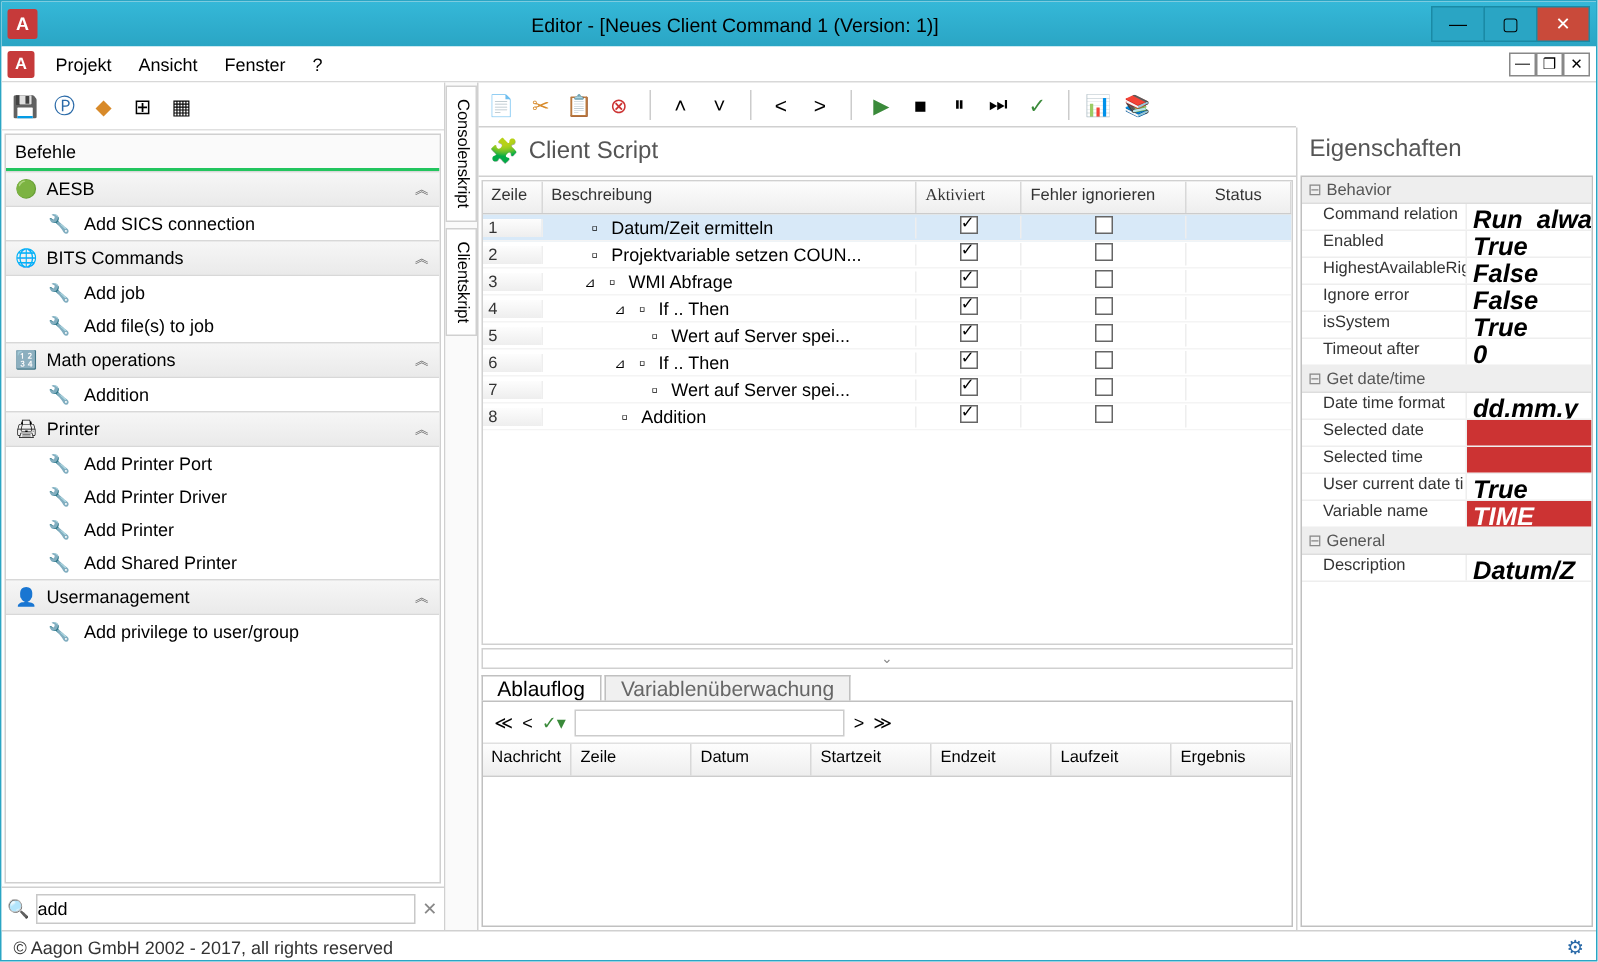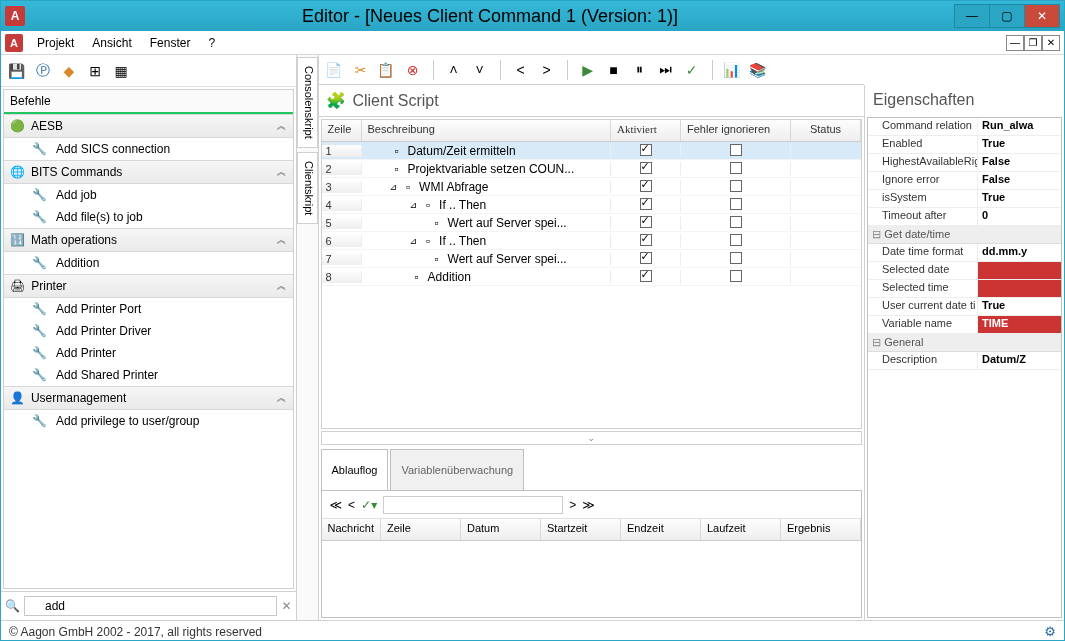--- a/index.html
+++ b/index.html
@@ -1,40 +1,40 @@
 <!DOCTYPE html>
 <html><head>
 <meta charset="utf-8">
 <style>
 * { box-sizing: border-box; margin: 0; padding: 0; font-family: "Segoe UI", Tahoma, sans-serif; font-size: 12px; }
 body { background: #fff; width: 1065px; height: 641px; overflow: hidden; border: 1px solid #2aa5c4; }
 .titlebar { height: 30px; background: linear-gradient(#35b8d8,#2aa5c4); display: flex; align-items: center; padding: 0 4px; color: #000; }
 .titlebar .app-icon { width: 20px; height: 20px; background: #c63a3a; color:#fff; display:flex;align-items:center;justify-content:center;font-weight:bold;border-radius:2px; }
-.titlebar .title { flex: 1; text-align: center; font-size: 18px; }
+.titlebar .title { flex: 1; text-align: center; font-size: 13px; }
 .titlebar .win-btns { display:flex; }
 .titlebar .win-btn { width: 36px; height: 24px; display:flex;align-items:center;justify-content:center;border:1px solid #1a8aa5; margin-left:-1px; background:#2aa5c4; }
 .titlebar .win-btn.close { background:#c94a3a; color:#fff; }
 .menubar { height: 24px; background:#fff; border-bottom:1px solid #d8d8d8; display:flex; align-items:center; padding:0 4px; gap:2px; }
 .menubar .app-icon-sm { width:18px;height:18px;background:#c63a3a;color:#fff;display:flex;align-items:center;justify-content:center;font-weight:bold;font-size:11px;border-radius:2px;margin-right:4px; }
 .menubar .menu-item { padding:2px 8px; cursor:default; }
 .mdi-btns { margin-left:auto; display:flex; gap:0; }
 .mdi-btn { width:18px; height:16px; border:1px solid #888; display:flex;align-items:center;justify-content:center;font-size:10px; }
 .main { display:flex; height: calc(641px - 30px - 24px - 22px); }
 .left-panel { width: 312px; border-right:1px solid #d0d0d0; display:flex; flex-direction:column; background:#fff; }
 .toolbar { height: 32px; display:flex; align-items:center; gap:6px; padding:4px 6px; border-bottom:1px solid #e0e0e0; }
 .tb-icon { width:20px;height:20px;display:flex;align-items:center;justify-content:center;font-size:14px; }
 .left-body { flex:1; border:1px solid #d0d0d0; margin:2px; display:flex; flex-direction:column; overflow:hidden;}
 .befehle-title { padding:4px 6px; border-bottom:2px solid #22c55e; background:#fafafa; }
 .category { background:linear-gradient(#f6f6f6,#eaeaea); border-top:1px solid #d8d8d8; border-bottom:1px solid #d8d8d8; padding:4px 6px; display:flex; align-items:center; gap:6px; }
 .category .chev { margin-left:auto; font-size:10px; color:#666; }
 .cmd-item { padding:4px 6px 4px 28px; display:flex; align-items:center; gap:8px; }
 .cmd-item .cicon { width:16px; text-align:center; }
 .scrollarea { flex:1; overflow-y:auto; }
 .searchbox { border-top:1px solid #d0d0d0; padding:4px; display:flex; align-items:center; gap:4px; }
-.searchbox input { flex:1; border:1px solid #c8c8c8; padding:2px 20px; }
+.searchbox input { flex:1; border:1px solid #c8c8c8; padding:2px 0; }
 .right-zone { flex:1; display:flex; position:relative; }
 .vtabs { width:22px; display:flex; flex-direction:column; border-right:1px solid #d0d0d0; background:#fafafa; }
 .vtab { writing-mode: vertical-rl; text-orientation: mixed; padding:8px 2px; border:1px solid #d0d0d0; margin:2px 0; background:#fff; font-size:11px; text-align:center; }
 .center-col { flex:1; display:flex; flex-direction:column; min-width:0;}
 .center-toolbar { height:30px; border-bottom:1px solid #d0d0d0; display:flex; align-items:center; gap:6px; padding:2px 6px; }
 .tbar-sep { width:1px; height:20px; background:#ccc; margin:0 4px; }
 .cs-header { padding:6px 8px; display:flex; align-items:center; gap:6px; border-bottom:1px solid #d0d0d0; }
 .cs-header .puzzle { color:#6a9a3a; font-size:16px; }
 .cs-header .txt { font-size:16px; color:#555; }
 .script-grid { border:1px solid #d0d0d0; margin:2px; flex: 0 0 auto; height: 310px; display:flex; flex-direction:column; overflow:hidden;}
@@ -49,36 +49,36 @@
 .gc.besch{flex:1;display:flex;align-items:center;gap:4px;} 
 .gc.akt{width:70px;text-align:center;} 
 .gc.fehl{width:110px;text-align:center;} 
 .gc.stat{width:70px;}
 .chk { display:inline-block; width:12px;height:12px;border:1px solid #666;background:#fff;position:relative; }
 .chk.on::after { content:"✓"; position:absolute; top:-3px; left:0; font-size:11px; color:#000; }
 .tree-indent { display:inline-block; }
 .tree-icon { display:inline-block; width:14px; text-align:center; }
 .dropdown-area { text-align:center; padding:1px; border:1px solid #d0d0d0; margin:0 2px; font-size:9px; color:#888; }
 .bottom-tabs { display:flex; margin: 4px 2px 0 2px; }
-.btab { border:1px solid #c0c0c0; border-bottom:none; padding:14px 10px; background:#fff; margin-right:2px; font-size:11px; }
+.btab { border:1px solid #c0c0c0; border-bottom:none; padding:0 10px; background:#fff; margin-right:2px; font-size:14px; }
 .btab.inactive { background:#f0f0f0; color:#666; }
 .log-panel { border:1px solid #c0c0c0; margin:0 2px 2px 2px; flex:1; display:flex; flex-direction:column; min-height: 120px;}
 .log-nav { height:28px; display:flex; align-items:center; gap:6px; padding:4px 8px; border-bottom:1px solid #e0e0e0; }
 .log-nav .dd { width:180px; height:18px; border:1px solid #ccc; }
 .log-head { display:flex; background:linear-gradient(#fdfdfd,#eee); border-bottom:1px solid #ccc; height:22px; }
 .lh { border-right:1px solid #d8d8d8; padding:3px 6px; font-size:11px; }
 .lh.n { flex:1; } .lh.o { width:80px; }
 .props-panel { width:200px; border-left:1px solid #d0d0d0; display:flex; flex-direction:column; margin-top:30px; }
 .props-title { font-size:16px; color:#555; padding:6px 8px; }
 .pgrid { border:1px solid #c0c0c0; margin:2px; flex:1; overflow:auto; }
 .pgroup { background:#eee; padding:2px 4px; font-size:11px; color:#555; border-bottom:1px solid #ddd; }
 .pgroup::before { content:"⊟ "; color:#888; }
 .prow { display:flex; border-bottom:1px solid #eee; height:18px; }
 .pk { width:110px; padding:1px 4px 1px 14px; font-size:11px; color:#333; border-right:1px solid #eee; overflow:hidden; white-space:nowrap;}
-.pv { flex:1; padding:1px 4px; font-size:11px; font-weight:bold; overflow:hidden; white-space:nowrap;}
+.pv { flex:1; padding:1px 4px; font-size:17px; font-weight:bold; overflow:hidden; white-space:nowrap;font-style:italic;}
 .pv.red { background:#c33; color:#fff; }
 .statusbar { height:22px; border-top:1px solid #d0d0d0; padding:2px 8px; font-size:11px; color:#333; display:flex; align-items:center; }
 .sb-icon { margin-left:auto; font-size:13px; color:#2a6aa8; }
 .green { color:#3a8a3a; } .blue{color:#2a6aa8;} .orange{color:#d88a2a;} .red{color:#c33;}
 </style>
 </head>
 <body>
 
 <div class="titlebar">
   <div class="app-icon">A</div>
@@ -343,20 +343,21 @@
           <div class="lh o">Laufzeit</div>
           <div class="lh o">Ergebnis</div>
         </div>
         <div style="flex:1"></div>
       </div>
     </div>
 
     <div class="props-panel">
       <div class="props-title">Eigenschaften</div>
       <div class="pgrid" id="props-grid">
+          <div class="pgroup">Behavior</div>
           <div class="prow">
             <div class="pk">Command relation</div>
             <div class="pv ">Run_alwa</div>
           </div>
           <div class="prow">
             <div class="pk">Enabled</div>
             <div class="pv ">True</div>
           </div>
           <div class="prow">
             <div class="pk">HighestAvailableRig</div>

